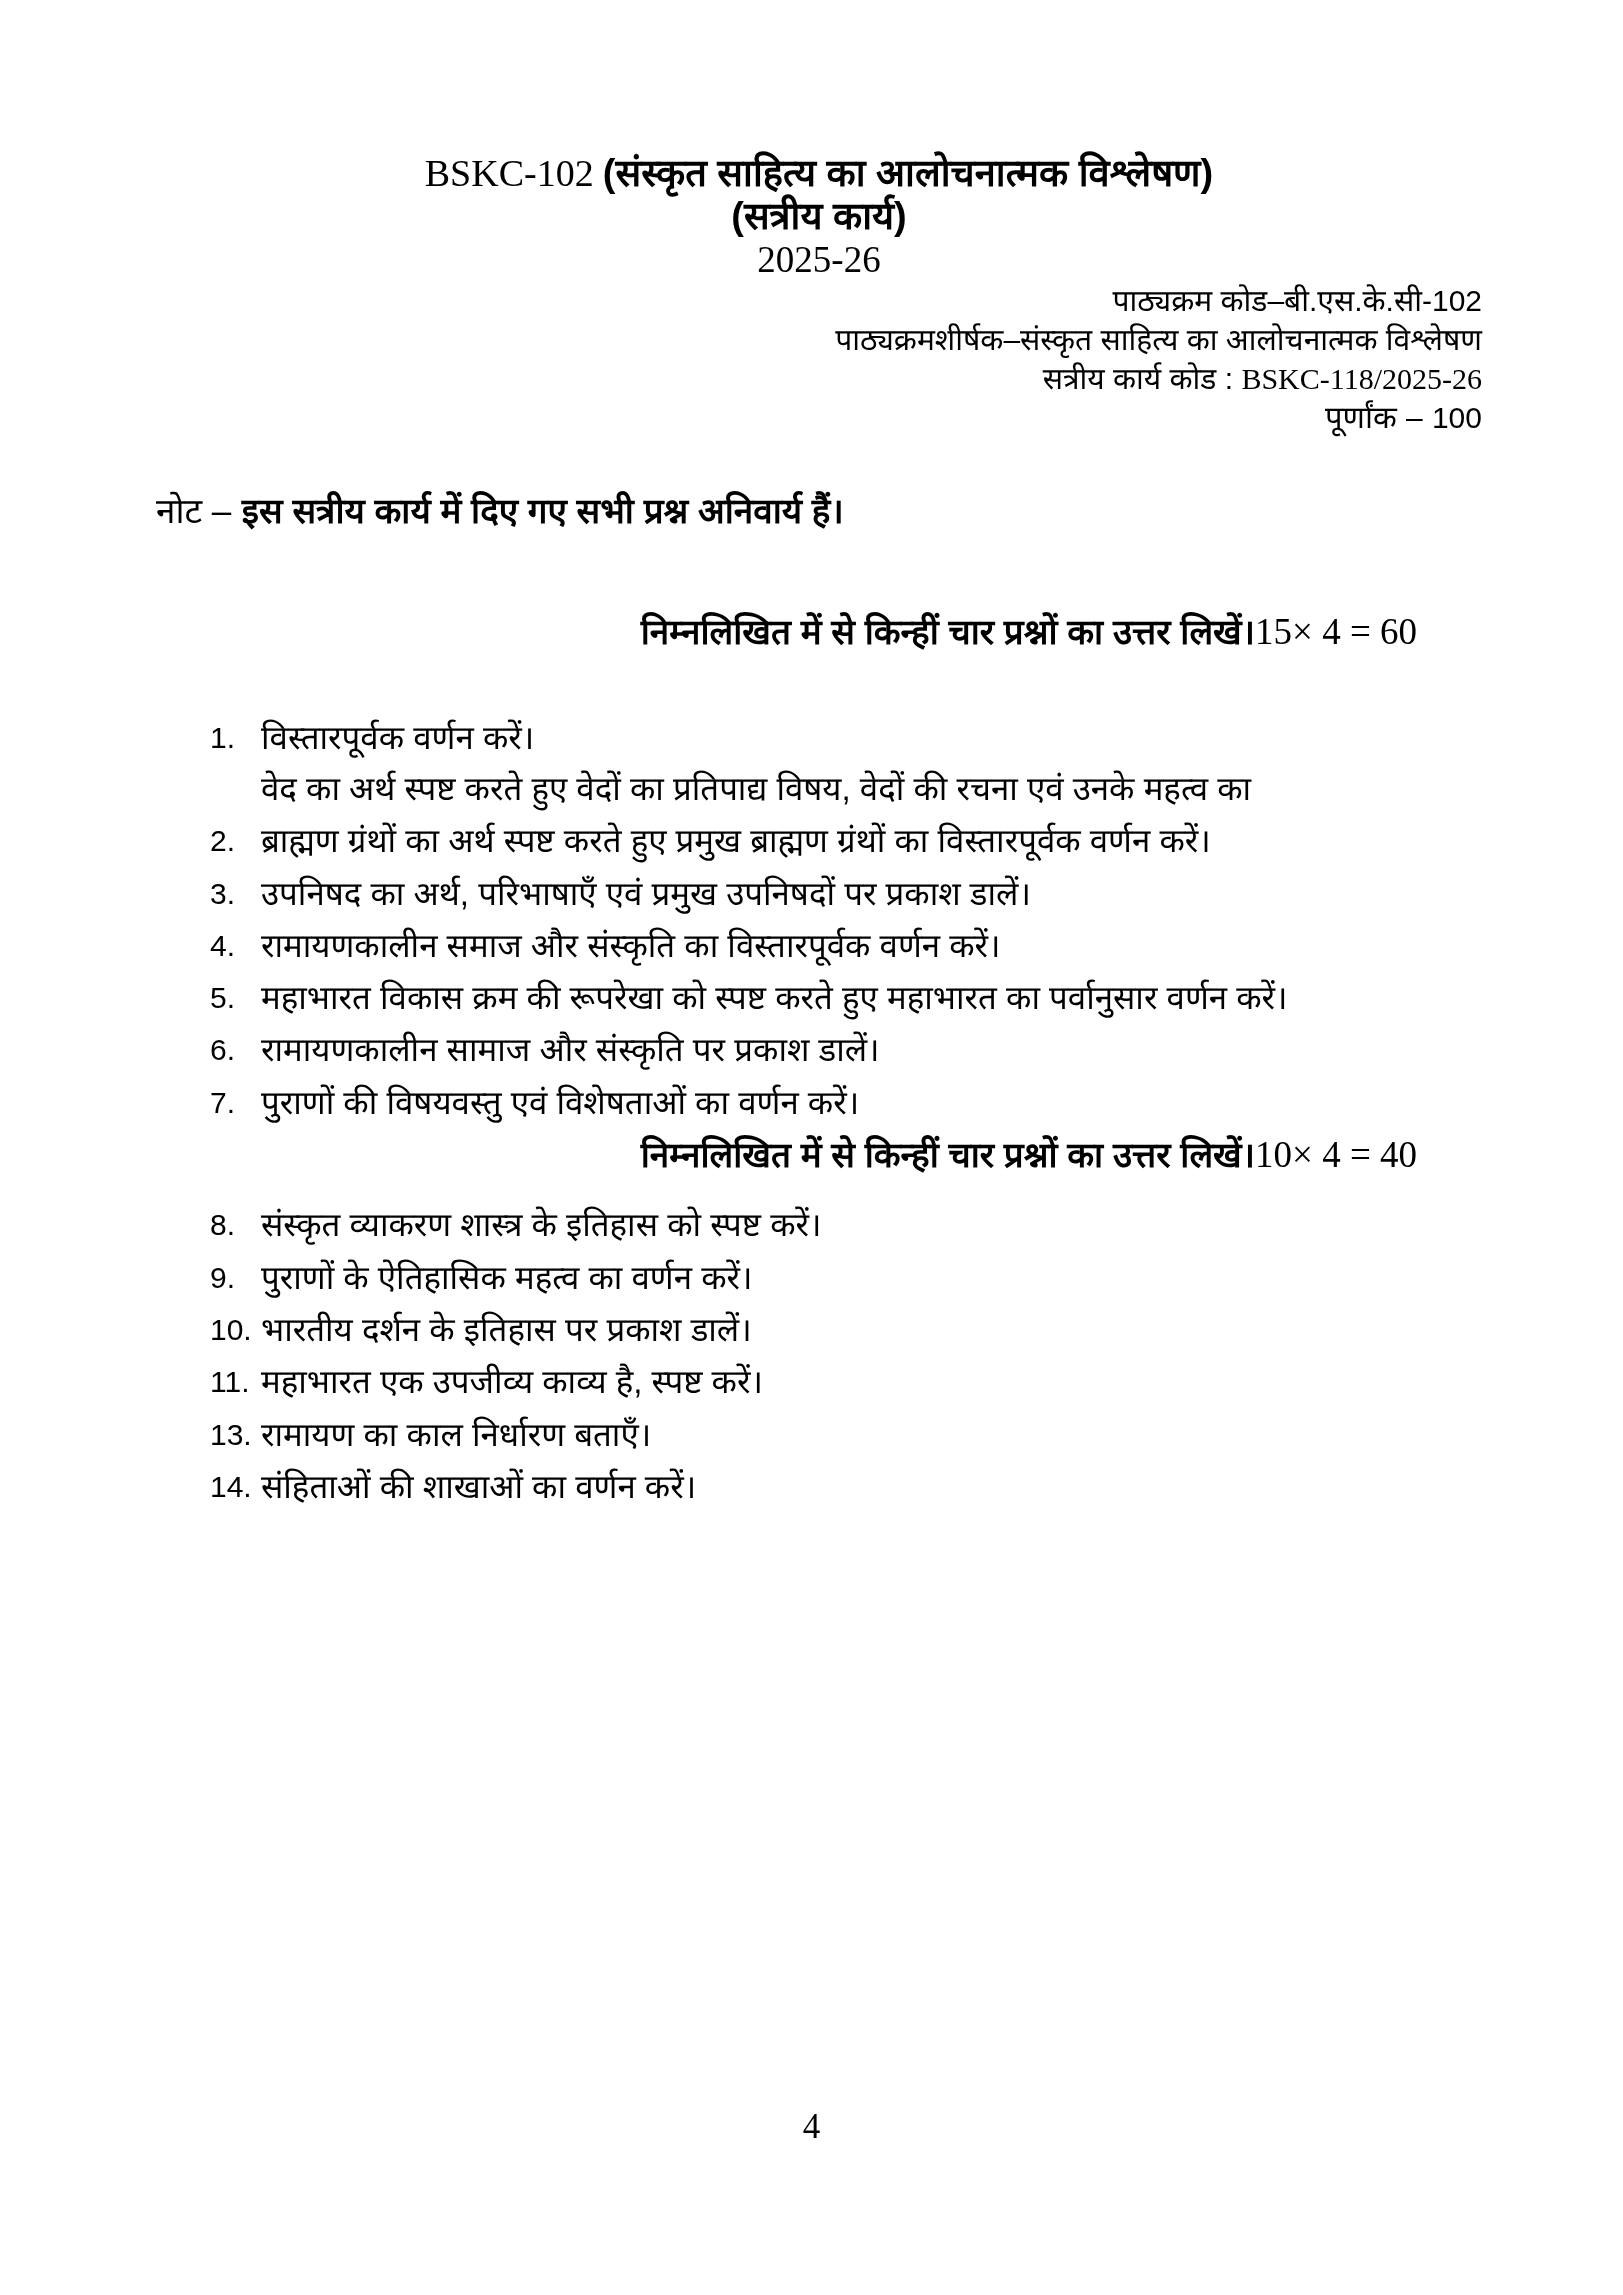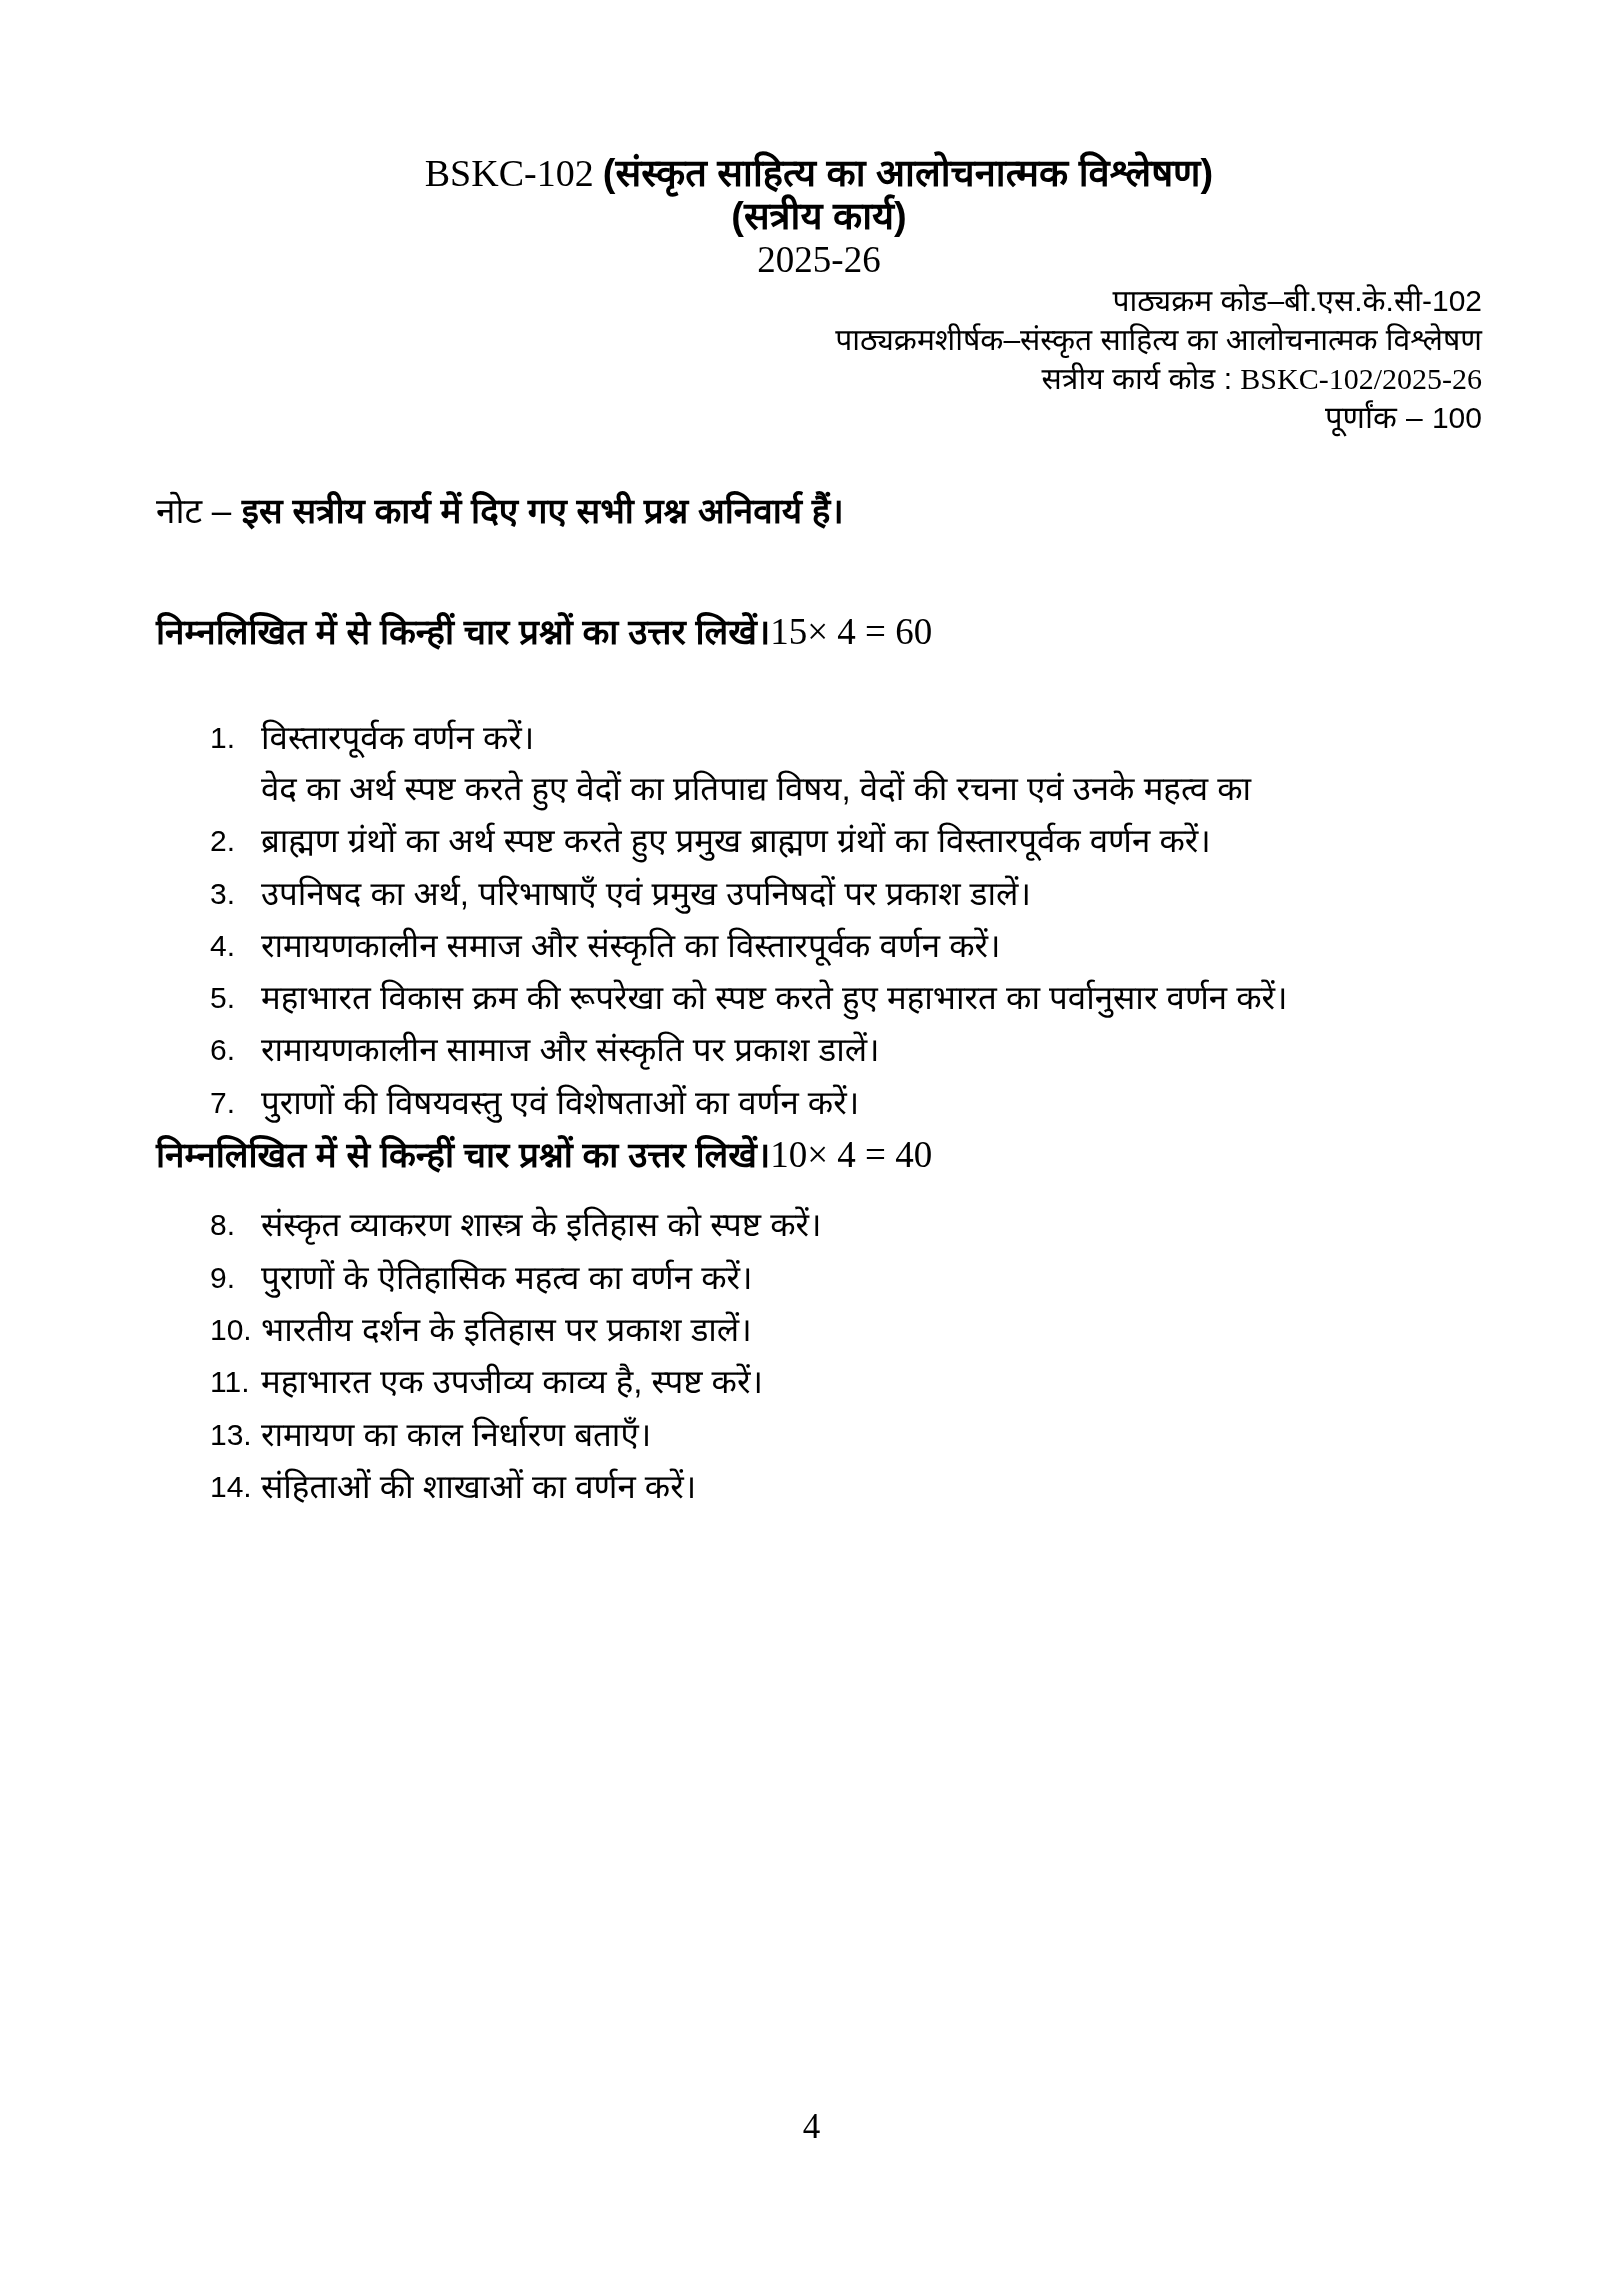--- a/index.html
+++ b/index.html
@@ -71,21 +71,21 @@
   .note .note-label {
     font-weight: normal;
     margin-right: 10.5px;
   }
   .note .note-text {
     font-weight: bold;
   }
   
   .sec-head {
     display: flex;
-    justify-content: flex-start;
+    justify-content: flex-end;
     align-items: baseline;
     font-size: 35px;
     line-height: 52px;
   }
   .sec-head.first { margin-top: 69px; }
   .sec-head.second { margin-top: 0; }
   .sec-head .heading {
     font-weight: bold;
   }
   .sec-head .marks {
@@ -141,21 +141,21 @@
       </div>
       <div class="title-line2">(सत्रीय कार्य)</div>
       <div class="title-line3">2025-26</div>
     </div>
 
     <div class="meta">
       <div class="meta-line">पाठ्यक्रम कोड–बी.एस.के.सी-102</div>
       <div class="meta-line">पाठ्यक्रमशीर्षक–संस्कृत साहित्य का आलोचनात्मक विश्लेषण</div>
       <div class="meta-line">
         <span>सत्रीय कार्य कोड :</span>
-        <span class="lat">BSKC-102/2025-26</span>
+        <span class="lat">BSKC-118/2025-26</span>
       </div>
       <div class="meta-line">
         <span class="marks-label">पूर्णांक</span><span class="marks-sep">–</span><span>100</span>
       </div>
     </div>
 
     <div class="note">
       <span class="note-label">नोट –</span><span class="note-text">इस सत्रीय कार्य में दिए गए सभी प्रश्न अनिवार्य हैं।</span>
     </div>
 

